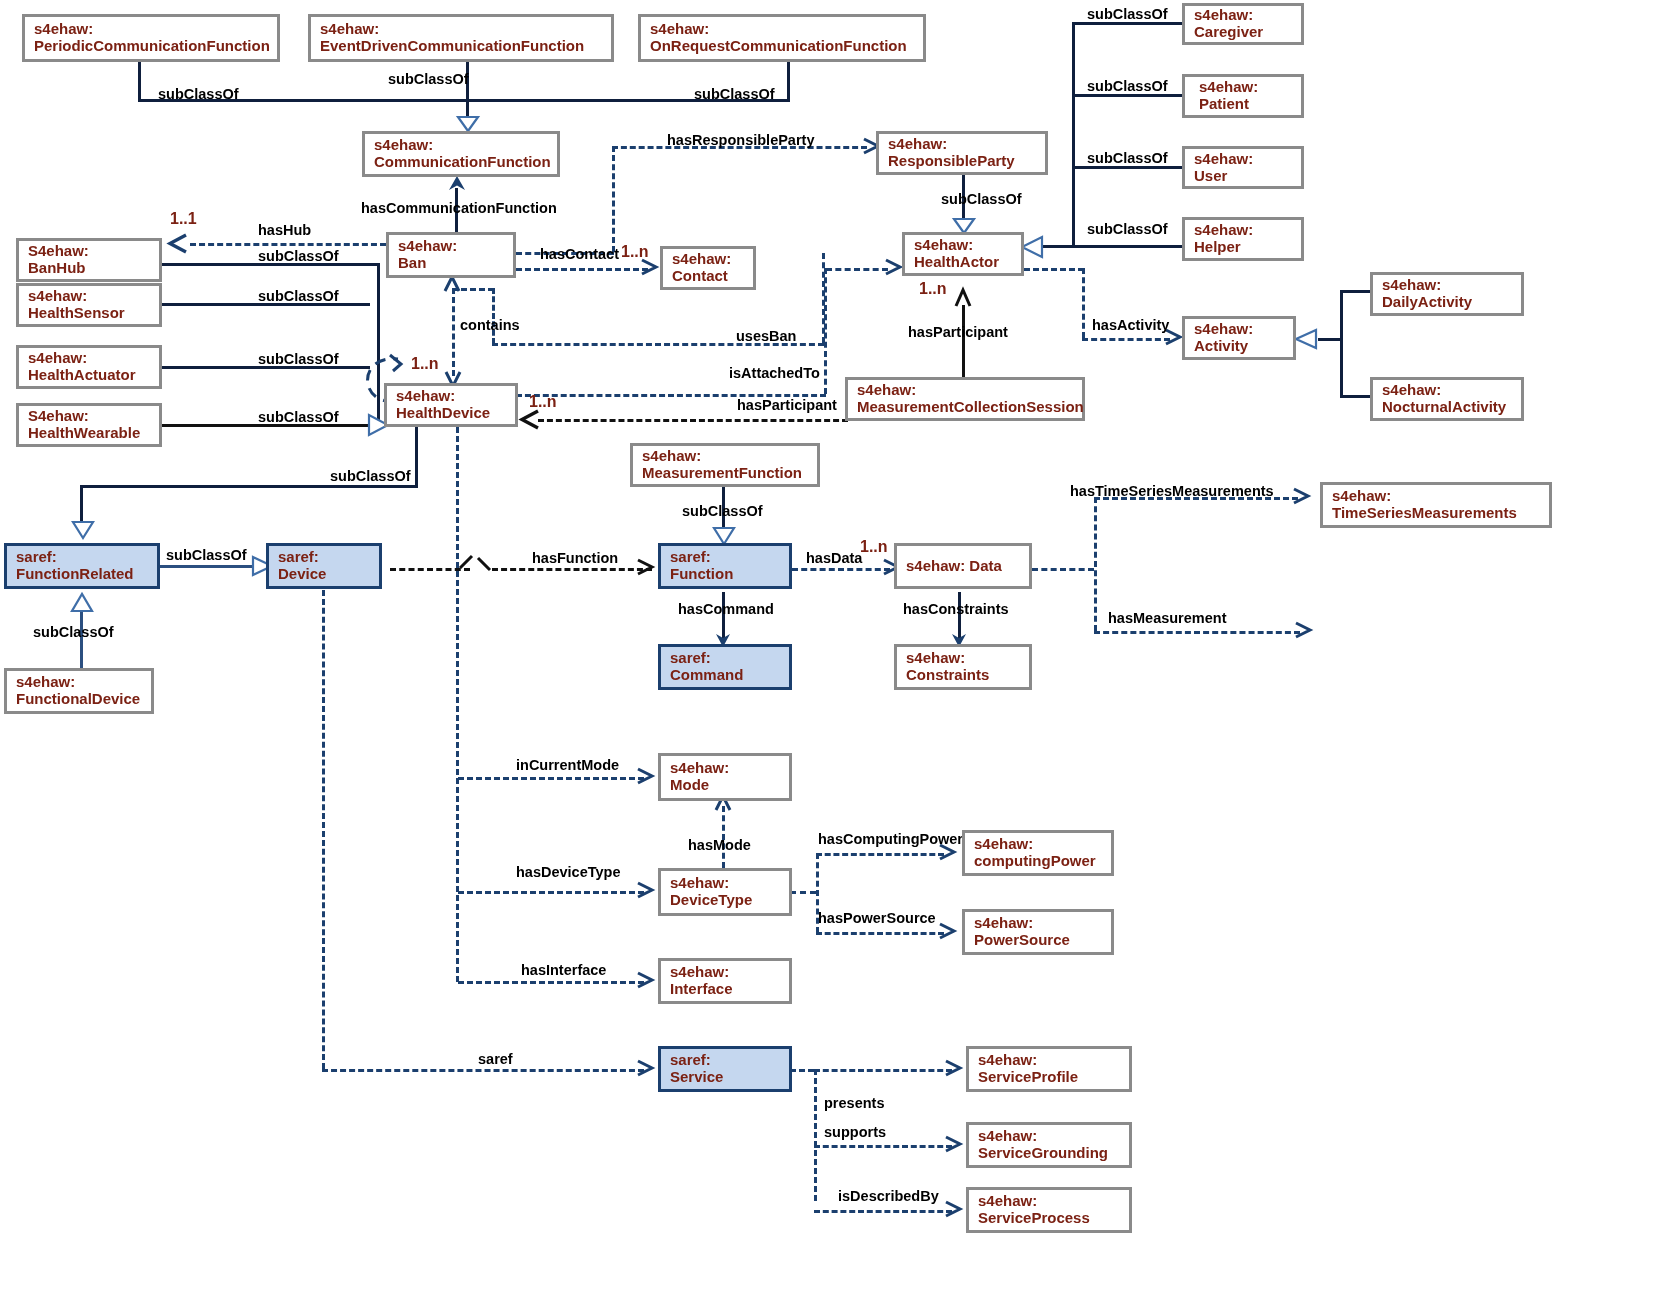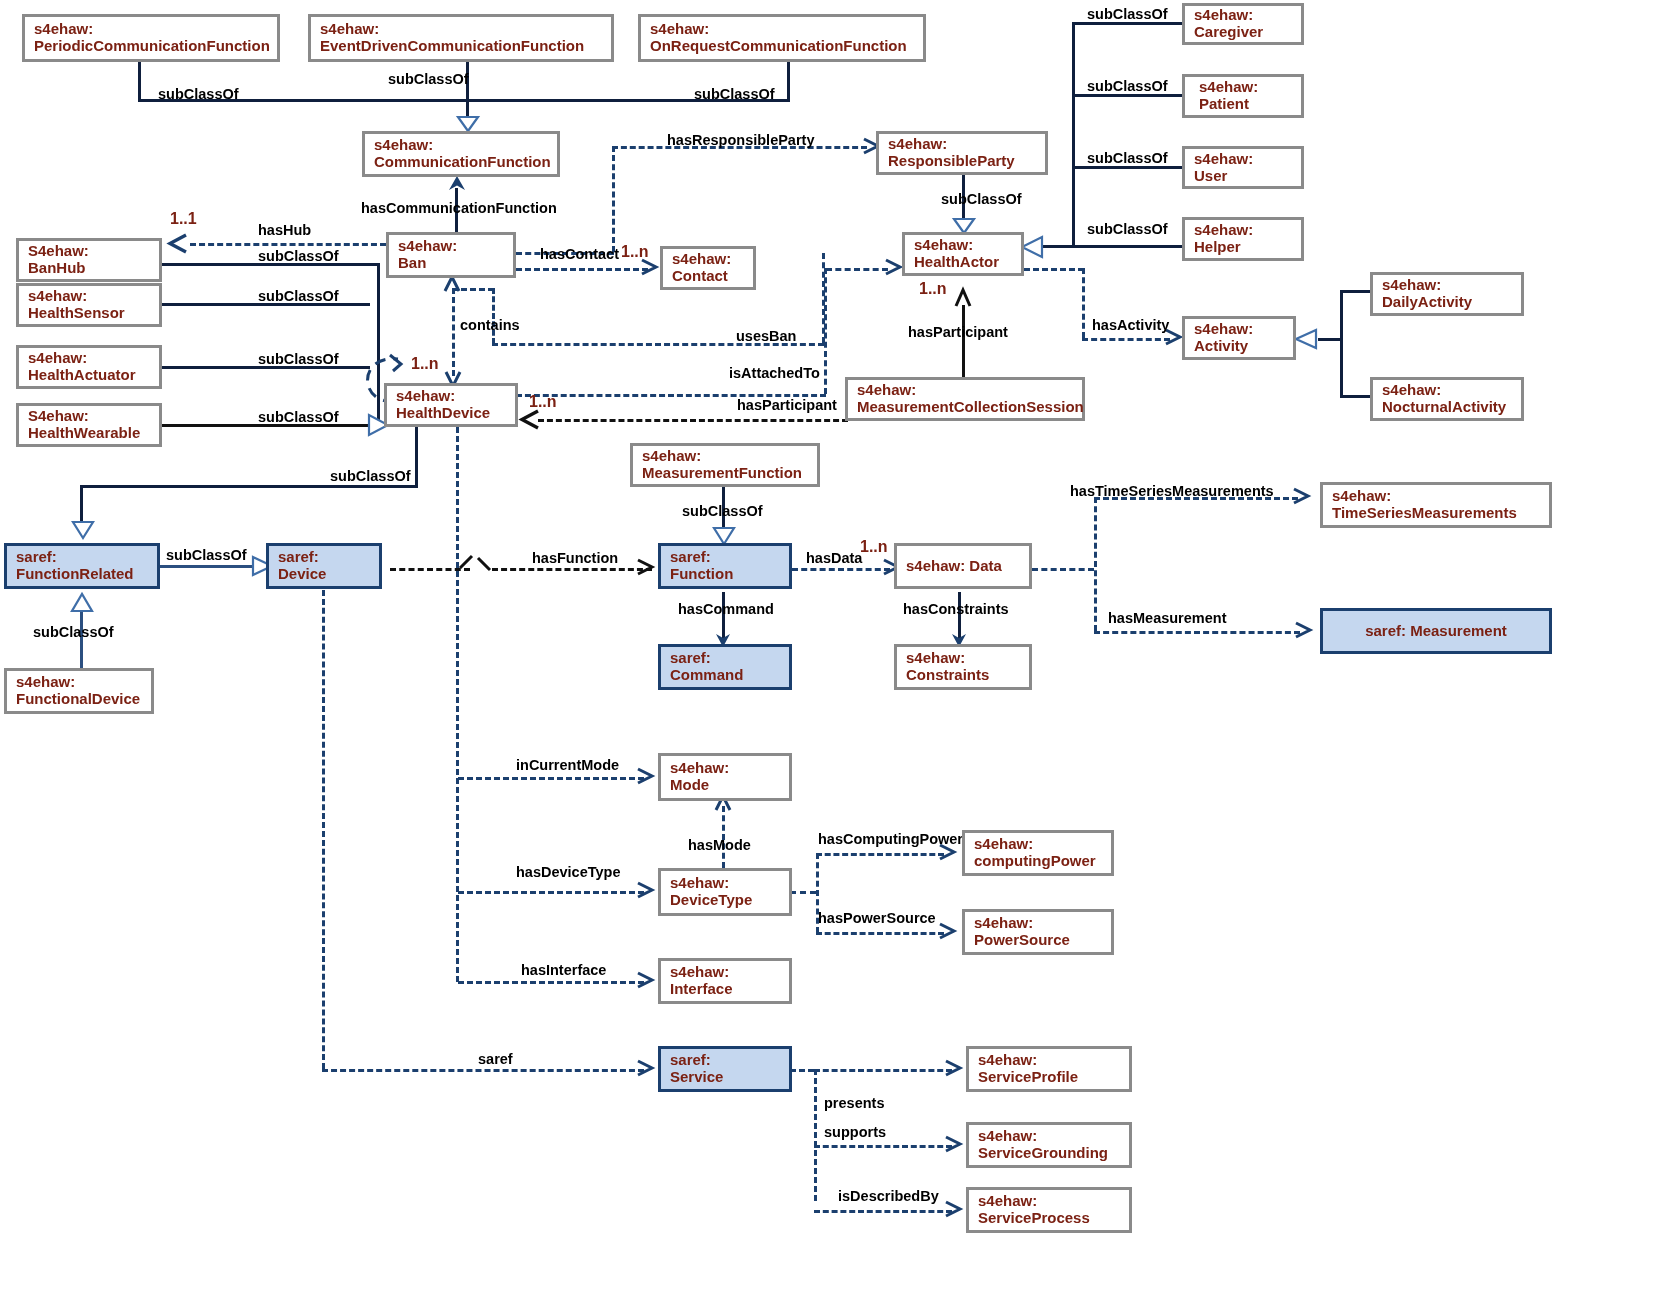--- a/index.html
+++ b/index.html
@@ -514,23 +514,20 @@
   <div class="node gray" style="left:894px;top:644px;width:138px;height:46px;">
     <span class="t">s4ehaw:</span>
     <span class="t">Constraints</span>
   </div>
 
   <div class="node gray" style="left:1320px;top:482px;width:232px;height:46px;">
     <span class="t">s4ehaw:</span>
     <span class="t">TimeSeriesMeasurements</span>
   </div>
 
-  <div class="node blue" style="left:1320px;top:608px;width:232px;height:46px;align-items:center;">
-    <span class="t">saref: Measurement</span>
-  </div>
 
   <div class="node gray" style="left:658px;top:753px;width:134px;height:48px;">
     <span class="t">s4ehaw:</span>
     <span class="t">Mode</span>
   </div>
 
   <div class="node gray" style="left:658px;top:868px;width:134px;height:48px;">
     <span class="t">s4ehaw:</span>
     <span class="t">DeviceType</span>
   </div>

